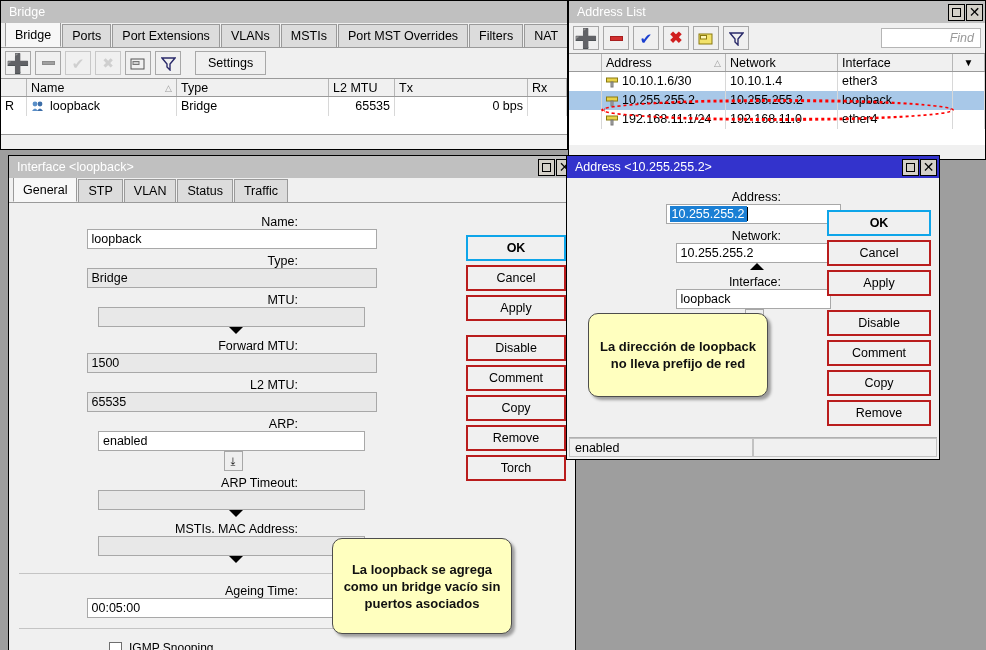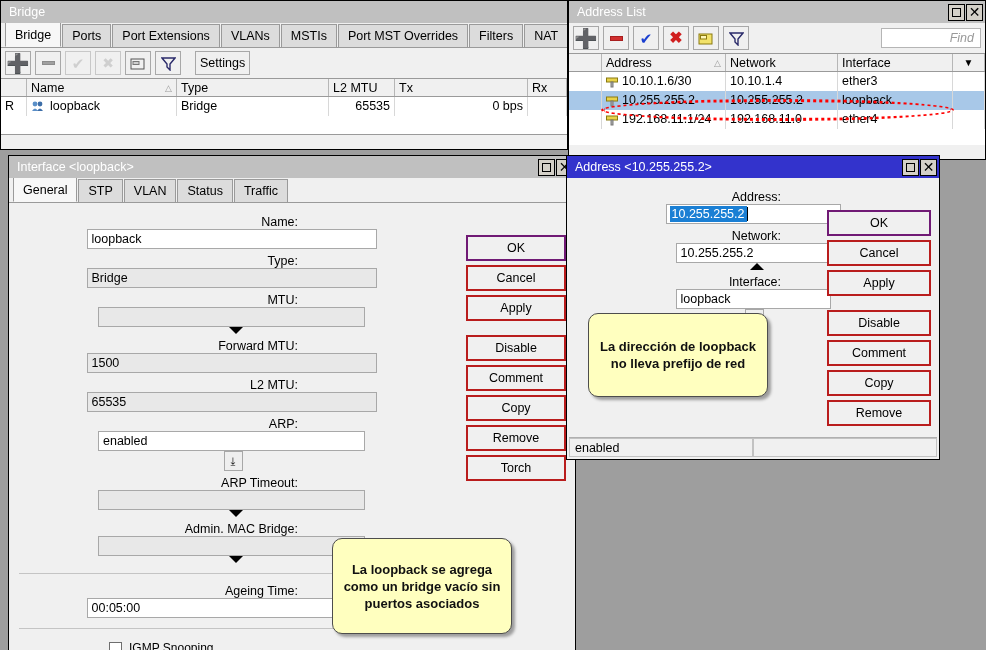--- a/index.html
+++ b/index.html
@@ -45,21 +45,21 @@
   .tab.sel{background:#f7f7f7;height:25px;line-height:24px;border-bottom:1px solid #f7f7f7;}
 
   
   .toolbar{display:flex;align-items:center;height:30px;padding:2px 4px;box-sizing:border-box;gap:4px;background:#f0f0f0;}
   .tbutton{
     width:26px;height:24px;border:1px solid #a8a8a8;background:#f0f0f0;
     display:flex;align-items:center;justify-content:center;box-sizing:border-box;
   }
   .tbutton.flat{border:1px solid #c8c8c8;}
   .settings-btn{
-    height:24px;padding:0 4px;border:1px solid #a8a8a8;background:#f0f0f0;
+    height:24px;padding:0 12px;border:1px solid #a8a8a8;background:#f0f0f0;
     display:flex;align-items:center;justify-content:center;font-size:12.5px;box-sizing:border-box;
     margin-left:10px;
   }
   .findbox{
     margin-left:auto;width:100px;height:20px;border:1px solid #b5b5b5;background:#fff;
     display:flex;align-items:center;justify-content:flex-end;padding-right:6px;
     color:#9a9a9a;font-style:italic;font-size:12.5px;box-sizing:border-box;
   }
 
   
@@ -95,21 +95,21 @@
   .arrow-up{width:0;height:0;border-left:7px solid transparent;border-right:7px solid transparent;border-bottom:7px solid #000;margin-left:8px;}
   .ddbtn{width:19px;height:20px;border:1px solid #a8a8a8;background:#efefef;margin-left:3px;
          display:flex;align-items:center;justify-content:center;box-sizing:border-box;font-size:11px;line-height:1;}
 
   
   .dbtn{
     height:26px;border:2px solid #b91c1c;background:#f0f0f0;
     display:flex;align-items:center;justify-content:center;
     font-size:12.5px;box-sizing:border-box;margin-bottom:4px;
   }
-  .dbtn.def{border:2px solid #701a75;}
+  .dbtn.def{border:2px solid #0ea5e9;font-weight:bold;}
 
   .hr{height:1px;background:#c4c4c4;margin:8px 0;}
   .cbrow{display:flex;align-items:center;margin-bottom:8px;}
   .cb{width:13px;height:13px;border:1px solid #6e6e6e;background:#fff;box-sizing:border-box;
       display:flex;align-items:center;justify-content:center;font-size:11px;line-height:1;margin-right:7px;}
   .statusbar{display:flex;height:20px;border-top:1px solid #b0b0b0;box-sizing:border-box;}
   .spane{border:1px solid #c2c2c2;background:#f0f0f0;font-size:12.5px;line-height:18px;padding:0 5px;box-sizing:border-box;overflow:hidden;}
 
   
   .callout{
@@ -344,21 +344,21 @@
         <div class="ddbtn">
           <span>⤓</span>
         </div>
       </div>
       <div class="formrow">
         <div class="flabel" style="width:145px">ARP Timeout:</div>
         <div class="finput gray" style="width:267px"></div>
         <div class="arrow-dn"></div>
       </div>
       <div class="formrow">
-        <div class="flabel" style="width:145px">Admin. MAC Bridge:</div>
+        <div class="flabel" style="width:145px">MSTIs. MAC Address:</div>
         <div class="finput gray" style="width:267px"></div>
         <div class="arrow-dn"></div>
       </div>
 
       <div class="hr" style="margin:10px 10px 10px 10px;"></div>
 
       <div class="formrow">
         <div class="flabel" style="width:145px">Ageing Time:</div>
         <div class="finput" style="width:290px">00:05:00</div>
       </div>

